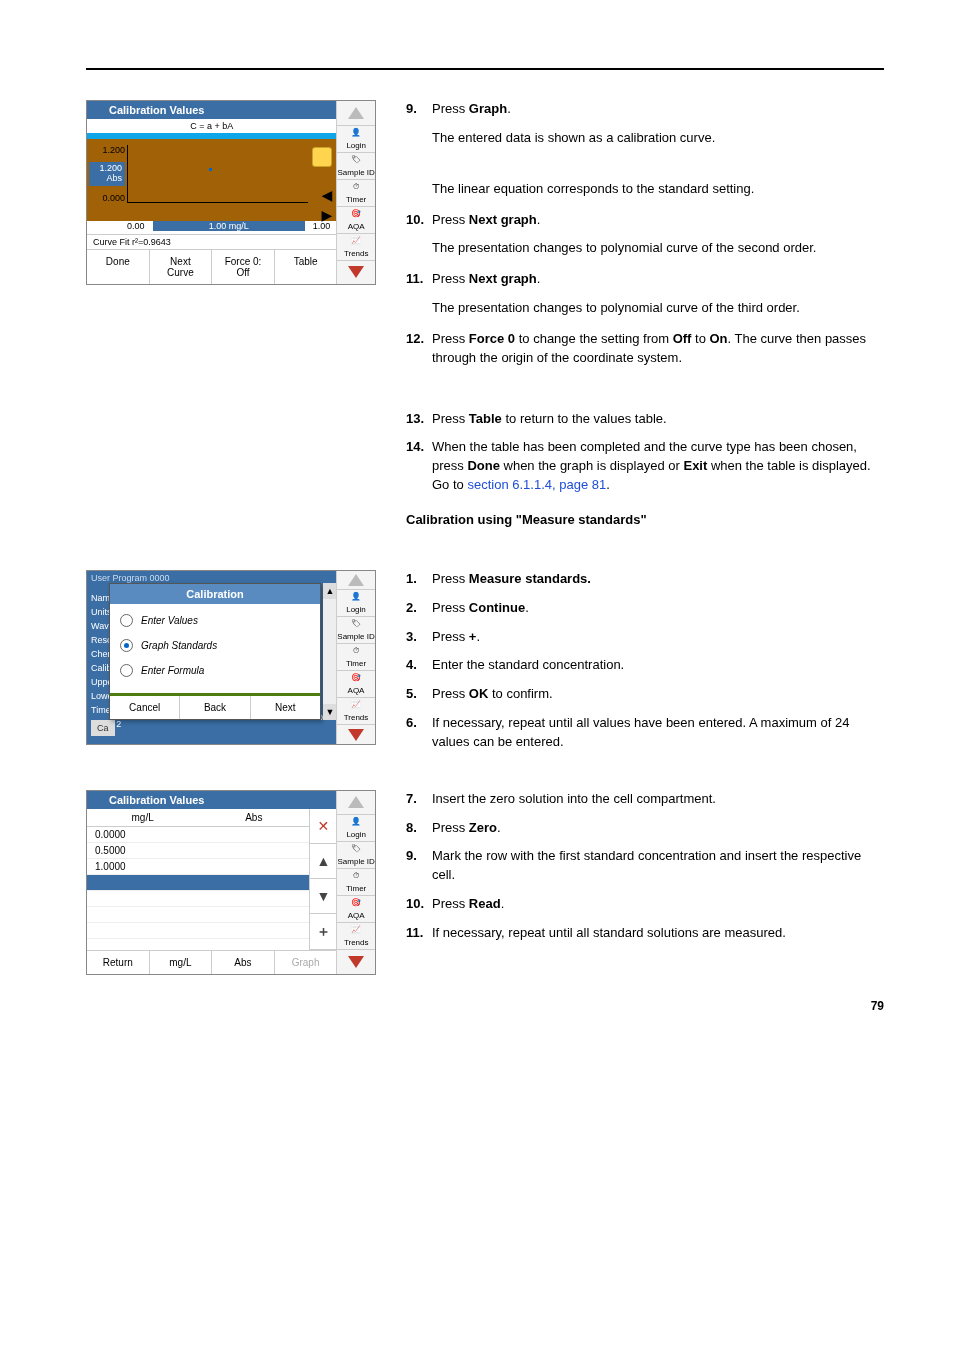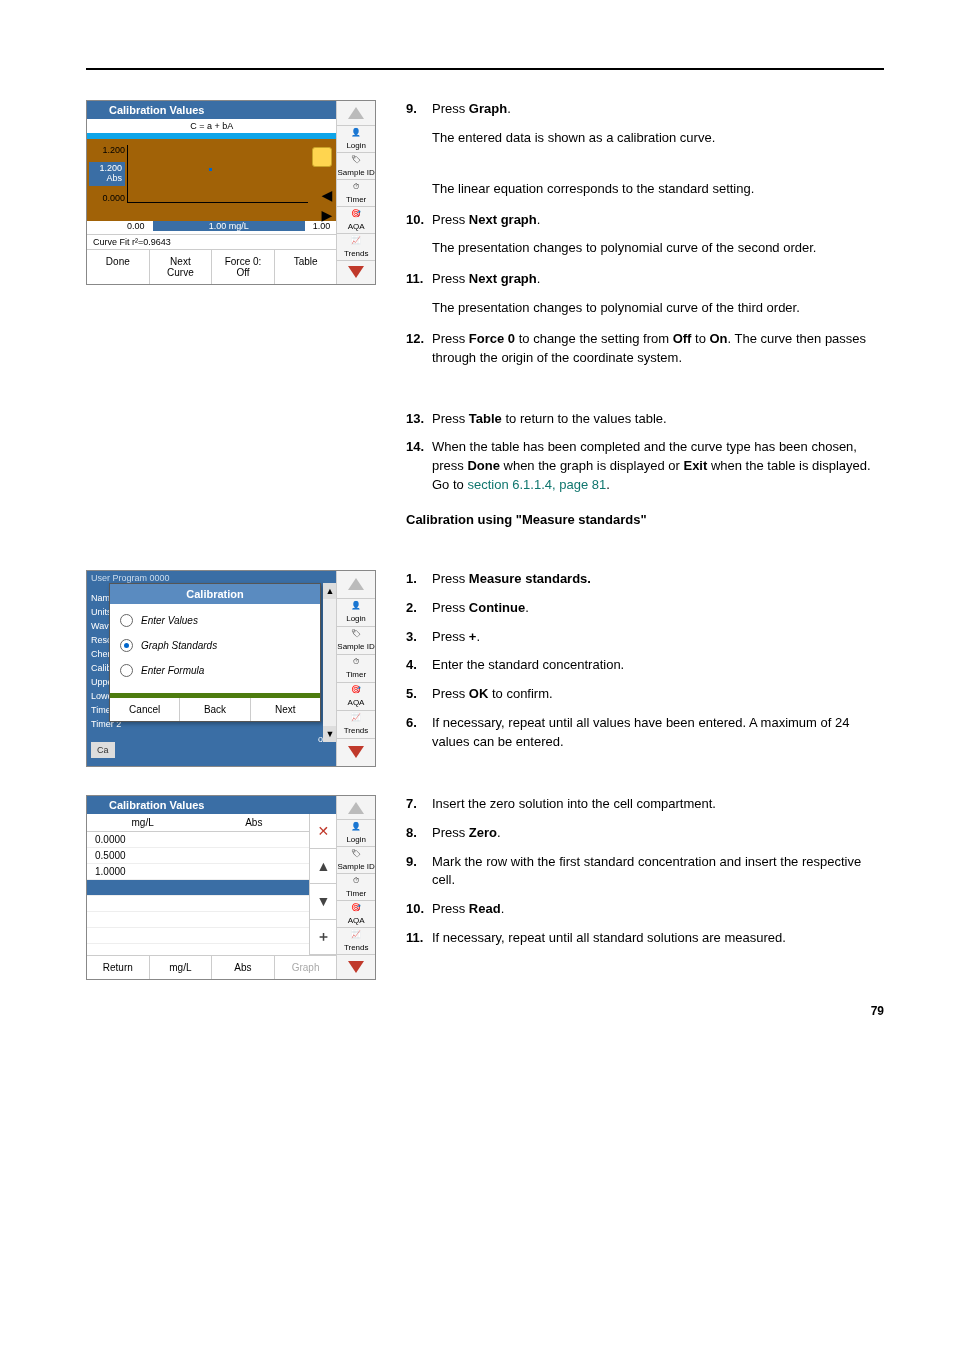--- a/index.html
+++ b/index.html
@@ -52,21 +52,21 @@
     flex-shrink: 0;
   }
   .indent-text {
     margin-left: 26px;
     margin-bottom: 12px;
   }
   .subheading {
     font-weight: bold;
     margin: 16px 0 12px 0;
   }
-  .link { color: #0f766e; }
+  .link { color: #1d4ed8; }
   .pagenum {
     position: absolute;
     bottom: 30px;
     right: 70px;
     font-weight: bold;
     font-size: 12px;
   }
 
   
   .shot {
@@ -96,30 +96,30 @@
   .s1-btns div { flex:1; text-align:center; padding:6px 2px; border-right:1px solid #ccc; font-size:10px; }
   .s1-btns div:last-child { border-right:none; }
   .sidebar { width:38px; background:#f4f4f4; display:flex; flex-direction:column; border-left:1px solid #ccc; }
   .sb-item { flex:1; display:flex; flex-direction:column; align-items:center; justify-content:center; border-bottom:1px solid #ccc; font-size:8px; text-align:center; padding:2px 0; }
   .sb-item:last-child{border-bottom:none;}
   .sb-ico { width:14px; height:12px; margin-bottom:1px; }
   .tri-up { width:0;height:0;border-left:8px solid transparent;border-right:8px solid transparent;border-bottom:12px solid #bbb; margin:auto;}
   .tri-dn { width:0;height:0;border-left:8px solid transparent;border-right:8px solid transparent;border-top:12px solid #c0392b; margin:auto;}
 
   
-  .shot2 { width: 290px; height: 197px; position:relative; }
+  .shot2 { width: 290px; height: 175px; position:relative; }
   .s2-bg { position:absolute; inset:0; background:#3a6ea5; }
   .s2-bg .bglabel { position:absolute; left:4px; color:#fff; font-size:9px; }
   .s2-dialog { position:absolute; left:22px; top:12px; width:210px; background:#fff; border:1px solid #555; box-shadow:2px 2px 4px rgba(0,0,0,0.3); }
   .s2-dtitle { background:#5a8bc0; color:#fff; text-align:center; padding:4px; font-weight:bold; font-size:11px; }
   .s2-dbody { padding:10px 10px 4px 10px;font-style:italic; }
   .s2-radio { display:flex; align-items:center; margin-bottom:12px; font-size:10px; }
   .s2-radio .r { width:11px; height:11px; border:1px solid #666; border-radius:50%; margin-right:8px; display:flex; align-items:center; justify-content:center; }
   .s2-radio .r.sel::after { content:""; width:5px; height:5px; background:#06c; border-radius:50%; }
-  .s2-dbtns { display:flex; border-top:5px solid #4d7c0f;align-items:flex-end; }
+  .s2-dbtns { display:flex; border-top:3px solid #4d7c0f;align-items:flex-end; }
   .s2-dbtns div { flex:1; text-align:center; padding:6px; border-right:1px solid #ccc; font-size:10px; }
   .s2-dbtns div:last-child{border-right:none;}
   .s2-scroll { position:absolute; right:38px; top:12px; width:14px; bottom:24px; background:#eee; display:flex; flex-direction:column; }
   .s2-scroll .arr { height:16px; background:#ddd; display:flex; align-items:center; justify-content:center; font-size:9px;}
   .s2-scroll .track{flex:1;}
   .s2-sidebar { position:absolute; right:0; top:0; bottom:0; }
   .s2-botlabel { position:absolute; bottom:4px; left:4px; color:#fff; font-size:9px; }
   .s2-store { position:absolute; bottom:22px; right:44px; color:#fff; font-size:9px; }
 
   

